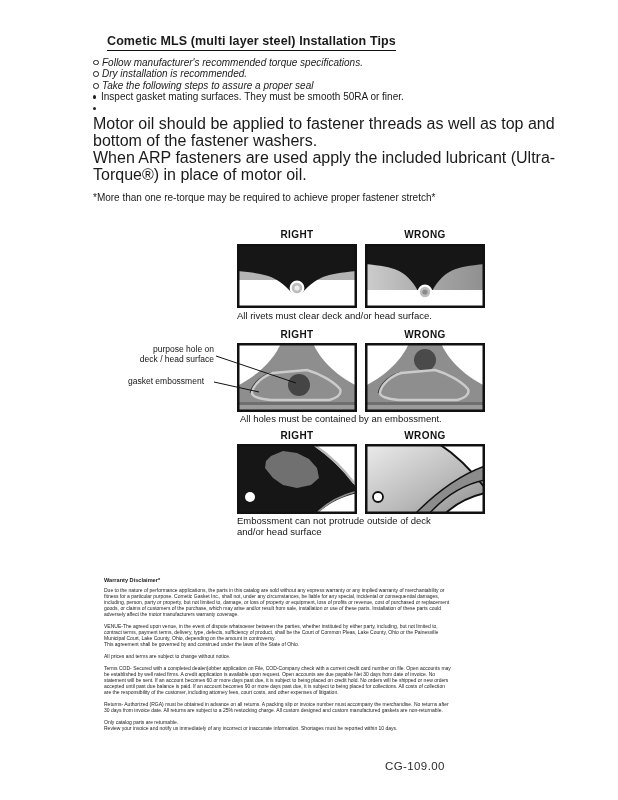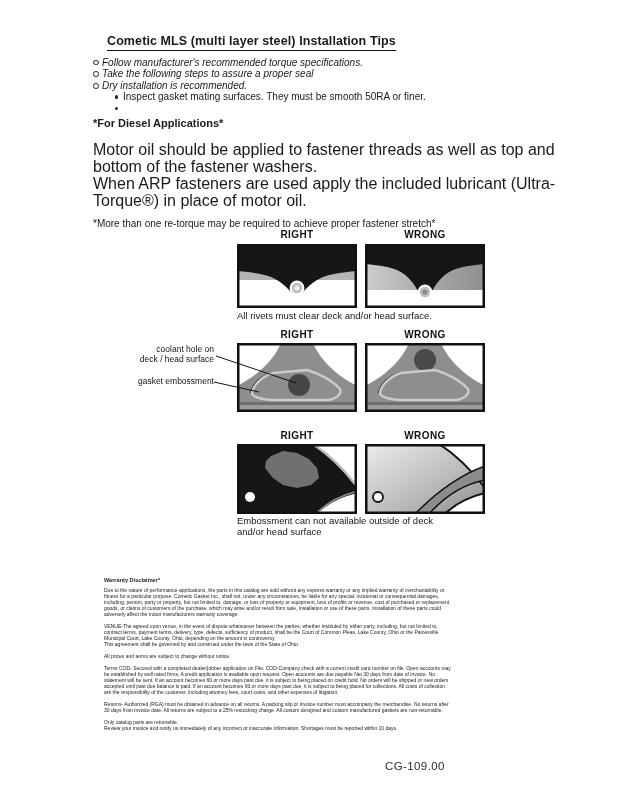--- a/index.html
+++ b/index.html
@@ -8,21 +8,21 @@
   .pre{white-space:pre-line;}
 
   
   .content{position:absolute;left:93px;top:31px;width:470px;}
   .title{display:inline-block;margin:0 0 0 14px;font-size:12.5px;font-weight:bold;
          letter-spacing:.1px;border-bottom:1.6px solid #111;padding-bottom:1.5px;}
   .tips{margin-top:6px;font-size:10px;line-height:11.6px;}
   .tip{position:relative;padding-left:9px;font-style:italic;}
   .b-circle{position:absolute;left:0;top:3.4px;width:3.6px;height:3.6px;
             border:1px solid #222;border-radius:50%;}
-  .sub{position:relative;margin-left:22px;padding-left:8px;}
+  .sub{position:relative;padding-left:8px;}
   .b-dot{position:absolute;left:0;top:4px;width:3.4px;height:3.4px;background:#222;border-radius:50%;}
   .diesel-h{font-size:11px;font-weight:bold;margin:14px 0 7px 0;}
   .para{font-size:16px;line-height:17px;margin:12px 0 9px 0;}
   .note{font-size:10px;line-height:11.3px;margin-top:8px;}
 
   
   .dg-label{position:absolute;width:120px;text-align:center;font-size:10px;
             font-weight:600;letter-spacing:.4px;color:#111;}
   .dg-box{position:absolute;width:120px;}
   .dg-box svg{display:block;}
@@ -48,36 +48,35 @@
   <div class="content">
     <h1 class="title">Cometic MLS (multi layer steel) Installation Tips</h1>
 
     <div class="tips">
       <div class="tip">
         <span class="b-circle"></span>
         <span>Follow manufacturer's recommended torque specifications.</span>
       </div>
       <div class="tip">
         <span class="b-circle"></span>
-        <span>Take the following steps to assure a proper seal</span>
+        <span>Dry installation is recommended.</span>
       </div>
       <div class="tip">
         <span class="b-circle"></span>
-        <span>Dry installation is recommended.</span>
+        <span>Take the following steps to assure a proper seal</span>
       </div>
       <div class="sub">
         <span class="b-dot"></span>
         <span>Inspect gasket mating surfaces.  They must be smooth 50RA or finer.</span>
       </div>
       <div class="sub">
         <span class="b-dot"></span>
       </div>
     </div>
 
-    <div class="diesel-h">*For Diesel Applications*</div>
     <p class="para pre">Motor oil should be applied to fastener threads as well as top and bottom of the fastener washers.
 When ARP fasteners are used apply the included lubricant (Ultra-Torque®) in place of motor oil.</p>
     <p class="note">*More than one re-torque may be required to achieve proper fastener stretch*</p>
   </div>
 
   <div class="dg-label" style="left:237px;top:229px;">RIGHT</div>
   <div class="dg-label" style="left:365px;top:229px;">WRONG</div>
 
   <div class="dg-box" style="left:237px;top:244px;">
     <svg width="120" height="64" viewBox="0 0 120 64">
@@ -105,23 +104,23 @@
       <circle cx="60" cy="48" r="6.3" fill="#bdbdbd" stroke="#ffffff" stroke-width="2.2"></circle>
       <circle cx="60" cy="48" r="2.6" fill="#8a8a8a"></circle>
       <rect x="1.25" y="1.25" width="117.5" height="61.5" fill="none" stroke="#111" stroke-width="2.5"></rect>
     </svg>
   </div>
   <div class="dg-caption" style="left:237px;top:311px;text-align:right;">All rivets must clear deck and/or head surface.</div>
 
   <div class="dg-label" style="left:237px;top:329px;">RIGHT</div>
   <div class="dg-label" style="left:365px;top:329px;">WRONG</div>
 
-  <div class="annot pre" style="top:345px;">coolant hole on
+  <div class="annot pre" style="top:345px;">purpose hole on
 deck / head surface</div>
-  <div class="annot" style="top:377px;">gasket embossment</div>
+  <div class="annot" style="top:377px;text-align:center;">gasket embossment</div>
   <svg class="leader" width="250" height="80">
     <line x1="96" y1="18" x2="176" y2="45" stroke="#111" stroke-width="1"></line>
     <line x1="94" y1="44" x2="139" y2="54" stroke="#111" stroke-width="1"></line>
   </svg>
 
   <div class="dg-box" style="left:237px;top:343px;">
     <svg width="120" height="69" viewBox="0 0 120 69">
       <rect x="0" y="0" width="120" height="69" fill="#8e8e8e"></rect>
       <path d="M0,0 H44 C38,15 22,32 0,43 Z" fill="#ffffff"></path>
       <path d="M120,0 H76 C82,15 98,32 120,43 Z" fill="#ffffff"></path>
@@ -139,20 +138,21 @@
       <path d="M0,0 H44 C38,15 22,32 0,43 Z" fill="#ffffff"></path>
       <path d="M120,0 H76 C82,15 98,32 120,43 Z" fill="#ffffff"></path>
       <rect x="0" y="59" width="120" height="3" fill="#6f6f6f"></rect>
       <rect x="0" y="62" width="120" height="5" fill="#9b9b9b"></rect>
       <circle cx="60" cy="17" r="11" fill="#4a4a4a"></circle>
       <path d="M13.5,50 C15.5,41 25,32.5 35,29.5" fill="none" stroke="#333" stroke-width="1.8"></path>
       <path d="M15,49 C17,41 26,33 36,30 L70,27 C84,31 97,39 103,46 C105,50 101,55 92,57 L34,57 C24,56 14,54 15,49 Z" fill="none" stroke="#cbcbcb" stroke-width="2.4"></path>
       <rect x="1.25" y="1.25" width="117.5" height="66.5" fill="none" stroke="#111" stroke-width="2.5"></rect>
     </svg>
   </div>
+  <div class="dg-caption" style="left:240px;top:414px;">All holes must be contained by an embossment.</div>
 
   <div class="dg-label" style="left:237px;top:430px;">RIGHT</div>
   <div class="dg-label" style="left:365px;top:430px;">WRONG</div>
 
   <div class="dg-box" style="left:237px;top:444px;">
     <svg width="120" height="70" viewBox="0 0 120 70">
       <rect x="0" y="0" width="120" height="70" fill="#ffffff"></rect>
       <path d="M0,0 H74 C89,9.5 104,23 120,44 V49 C104,53 90,60 80,70 H0 Z" fill="#161616"></path>
       <path d="M78,1.5 C92,11 105,23 117,39" fill="none" stroke="#b8b8b8" stroke-width="2.2"></path>
       <path d="M119,47.5 C104,51.5 91,58 81,68" fill="none" stroke="#8f8f8f" stroke-width="1.8"></path>
@@ -172,21 +172,21 @@
       </defs>
       <rect x="0" y="0" width="120" height="70" fill="#ffffff"></rect>
       <path d="M0,0 H74 C89,9.5 104,23 120,44 V49 C104,53 90,60 80,70 H0 Z" fill="url(#sg)"></path>
       <path d="M74,0 C89,9.5 104,23 120,44" fill="none" stroke="#111" stroke-width="2"></path>
       <path d="M120,49 C104,53 90,60 80,70" fill="none" stroke="#111" stroke-width="2"></path>
       <path d="M120,22 C98,30 74,46 52,68 C50,69.5 48,70 46,70 L64,70 C80,52 100,40 120,36 Z" fill="#8c8c8c" stroke="#111" stroke-width="1.5"></path>
       <circle cx="13" cy="53" r="5" fill="#ffffff" stroke="#111" stroke-width="1.8"></circle>
       <rect x="1.25" y="1.25" width="117.5" height="67.5" fill="none" stroke="#111" stroke-width="2.5"></rect>
     </svg>
   </div>
-  <div class="dg-caption pre" style="left:237px;top:516px;">Embossment can not available outside of deck
+  <div class="dg-caption pre" style="left:237px;top:516px;">Embossment can not protrude outside of deck
 and/or head surface</div>
 
   <div class="warranty">
     <div class="w-h">Warranty Disclaimer*</div>
     <p class="w-p pre">Due to the nature of performance applications, the parts in this catalog are sold without any express warranty or any implied warranty of merchantability or
 fitness for a particular purpose.  Cometic Gasket Inc., shall not, under any circumstances, be liable for any special, incidental or consequential damages,
 including, person, party or property, but not limited to, damage, or loss of property or equipment, loss of profits or revenue, cost of purchased or replacement
 goods, or claims of customers of the purchase, which may arise and/or result from sale, installation or use of these parts.  Installation of these parts could
 adversely affect the motor manufacturers warranty coverage.</p>
     <p class="w-p pre">VENUE-The agreed upon venue, in the event of dispute whatsoever between the parties, whether instituted by either party, including, but not limited to,

